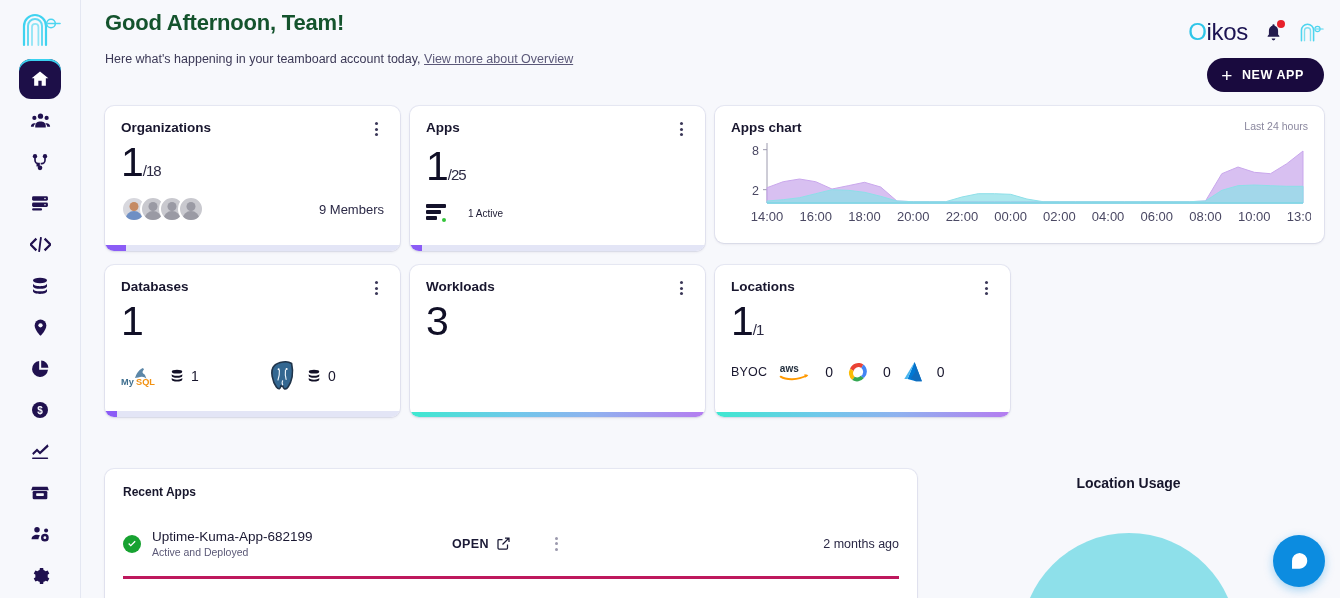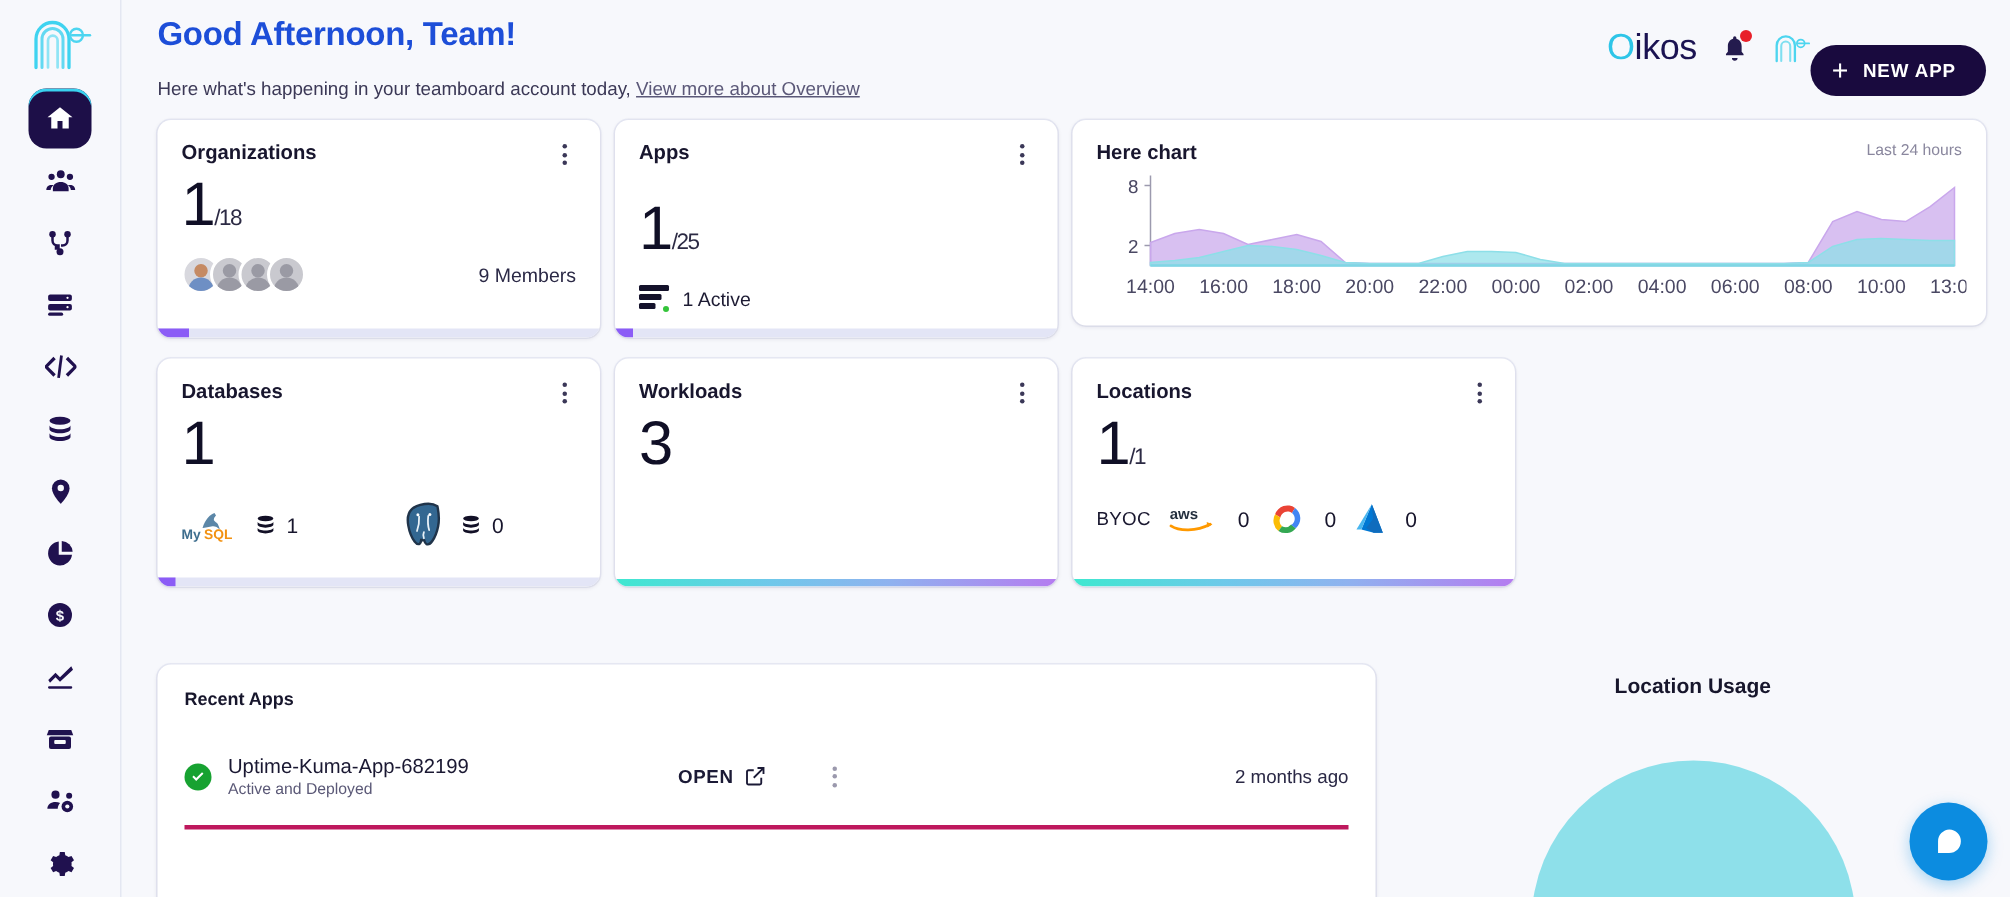--- a/index.html
+++ b/index.html
@@ -29,25 +29,25 @@
   }
   .nav-item.active { background: #1d0f48; }
   .nav-item.active svg { fill: #ffffff; }
   .nav-item svg { fill: #20114f; }
   .nav-item.active { box-shadow: 0 2px 0 0 #3ad2f0 inset; }
 
   
   .main { flex: 1; position: relative; padding: 0 16px 0 24px; overflow: hidden; }
 
   .topbar { display: flex; align-items: flex-start; justify-content: space-between; padding-top: 10px; }
-  .greeting { font-size: 22px; font-weight: bold; letter-spacing: -0.2px; color: #1d4ed8; }
+  .greeting { font-size: 22px; font-weight: bold; letter-spacing: -0.2px; color: #14532d; }
   .subtitle { font-size: 12.5px; color: #3b3856; margin-top: 16px; }
   .subtitle a { color: #5b5878; text-decoration: underline; }
 
-  .topright { display: flex; flex-direction: row; align-items: flex-start; padding-top: 8px; }
+  .topright { display: flex; flex-direction: column; align-items: flex-end; padding-top: 8px; }
   .brandrow { display: flex; align-items: center; gap: 14px; }
   .brand { font-size: 24px; letter-spacing: -0.3px; color: #1b1352; font-weight: 400; }
   .brand .o { color: #2ec5e8; }
   .bell-wrap { position: relative; width: 22px; height: 24px; display:flex; align-items:center; justify-content:center;}
   .bell-dot { position: absolute; top: 0px; right: -1px; width: 8px; height: 8px; border-radius: 50%; background: #e8202a; }
   .avatar-logo { width: 26px; height: 26px; }
   .newapp {
     margin-top: 12px;
     background: #190a3e; color: #fff; border: none;
     border-radius: 20px; height: 34px; padding: 0 20px 0 14px;
@@ -89,21 +89,21 @@
   .av:first-child { margin-left: 0; background: #d8d8de; }
   .av .head { position:absolute; left:50%; top:4px; transform:translateX(-50%); width:9px; height:9px; border-radius:50%; background:#9a9aa4; }
   .av .body { position:absolute; left:50%; bottom:0; transform:translateX(-50%); width:17px; height:9px; border-radius:9px 9px 0 0; background:#9a9aa4; }
   .av.first .head { background:#c58a63; }
   .av.first .body { background:#6e8fc4; }
   .members { font-size: 13px; color: #2b2946; }
 
   .srv-icon { position: relative; width: 20px; height: 18px; }
   .srv-bar { position:absolute; left:0; height:3.5px; background:#14122b; border-radius:1px; }
   .dot-green { position:absolute; right:-2px; bottom:-2px; width:8px; height:8px; border-radius:50%; background:#34c43a; border:2px solid #fff; }
-  .active-txt { font-size: 13px; color: #1d1b33; margin-left: 9px; }
+  .active-txt { font-size: 10px; color: #1d1b33; margin-left: 22px; }
 
   .chart-meta { font-size: 10.5px; color: #8a879e; }
 
   
   .card-db { width: 295px; height: 152px; }
   .card-wl { width: 295px; height: 152px; }
   .card-loc { width: 295px; height: 152px; }
   .card-bill { flex: 1; height: 152px; }
 
   .db-row { display: flex; align-items: center; }
@@ -344,40 +344,40 @@
 
       <div class="card card-apps">
         <div class="card-head">
           <div class="card-title">Apps</div>
           <div class="kebab">
               <i></i>
               <i></i>
               <i></i>
             </div>
         </div>
-        <div class="bignum" style="margin-top:20px">
+        <div class="bignum" style="margin-top:8px">
           <span>1</span><span class="den">/25</span>
         </div>
         <div class="statline" style="margin-top:17px">
           <span class="srv-icon">
             <i class="srv-bar" style="top:0;width:20px"></i>
             <i class="srv-bar" style="top:6px;width:15px"></i>
             <i class="srv-bar" style="top:12px;width:11px"></i>
             <i class="dot-green"></i>
           </span>
           <span class="active-txt">1 Active</span>
         </div>
         <div class="accent-track">
           <div class="accent-fill" style="width:4%"></div>
         </div>
       </div>
 
       <div class="card card-chart">
         <div class="card-head">
-          <div class="card-title">Here chart</div>
+          <div class="card-title">Apps chart</div>
           <div class="chart-meta">Last 24 hours</div>
         </div>
         <svg id="apps-chart-svg" width="580" height="96" viewBox="0 0 580 96" style="margin-top:2px">
             <path d="M36 6 L36 66" stroke="#9c9aae" fill="none" stroke-width="1"></path>
             <path d="M32 52.66666666666667 L36 52.66666666666667" stroke="#9c9aae" stroke-width="1"></path>
             <text x="28" y="57.66666666666667" text-anchor="end" font-size="12.5" font-family="Liberation Sans, sans-serif" fill="#4a4863">2</text>
             <path d="M32 12.666666666666671 L36 12.666666666666671" stroke="#9c9aae" stroke-width="1"></path>
             <text x="28" y="17.66666666666667" text-anchor="end" font-size="12.5" font-family="Liberation Sans, sans-serif" fill="#4a4863">8</text>
             <path d="M36 66 L36.0 50.7 L52.2 44.7 L68.5 42.0 L84.7 44.7 L101.0 52.0 L117.2 48.7 L133.5 45.3 L149.7 50.0 L165.9 64.0 L182.2 64.7 L198.4 64.7 L214.7 64.7 L230.9 64.7 L247.2 64.7 L263.4 64.7 L279.6 64.7 L295.9 64.7 L312.1 64.7 L328.4 64.7 L344.6 64.7 L360.8 64.7 L377.1 64.7 L393.3 64.7 L409.6 64.7 L425.8 64.7 L442.1 64.7 L458.3 64.7 L474.5 64.0 L490.8 36.7 L507.0 30.0 L523.3 35.3 L539.5 36.7 L555.8 26.7 L572.0 14.0 L572 66 Z" fill="#c9a7ec" fill-opacity="0.72" stroke="#c9a7ec" stroke-width="1"></path>
             <path d="M36 66 L36.0 64.0 L52.2 62.7 L68.5 60.7 L84.7 56.7 L101.0 52.7 L117.2 53.3 L133.5 55.3 L149.7 59.3 L165.9 64.0 L182.2 64.7 L198.4 64.7 L214.7 64.7 L230.9 60.0 L247.2 56.7 L263.4 56.7 L279.6 57.3 L295.9 62.0 L312.1 64.7 L328.4 64.7 L344.6 64.7 L360.8 64.7 L377.1 64.7 L393.3 64.7 L409.6 64.7 L425.8 64.7 L442.1 64.7 L458.3 64.7 L474.5 64.0 L490.8 53.3 L507.0 48.7 L523.3 48.0 L539.5 48.7 L555.8 49.3 L572.0 49.3 L572 66 Z" fill="#8ddfe8" fill-opacity="0.72" stroke="#8ddfe8" stroke-width="1"></path>

